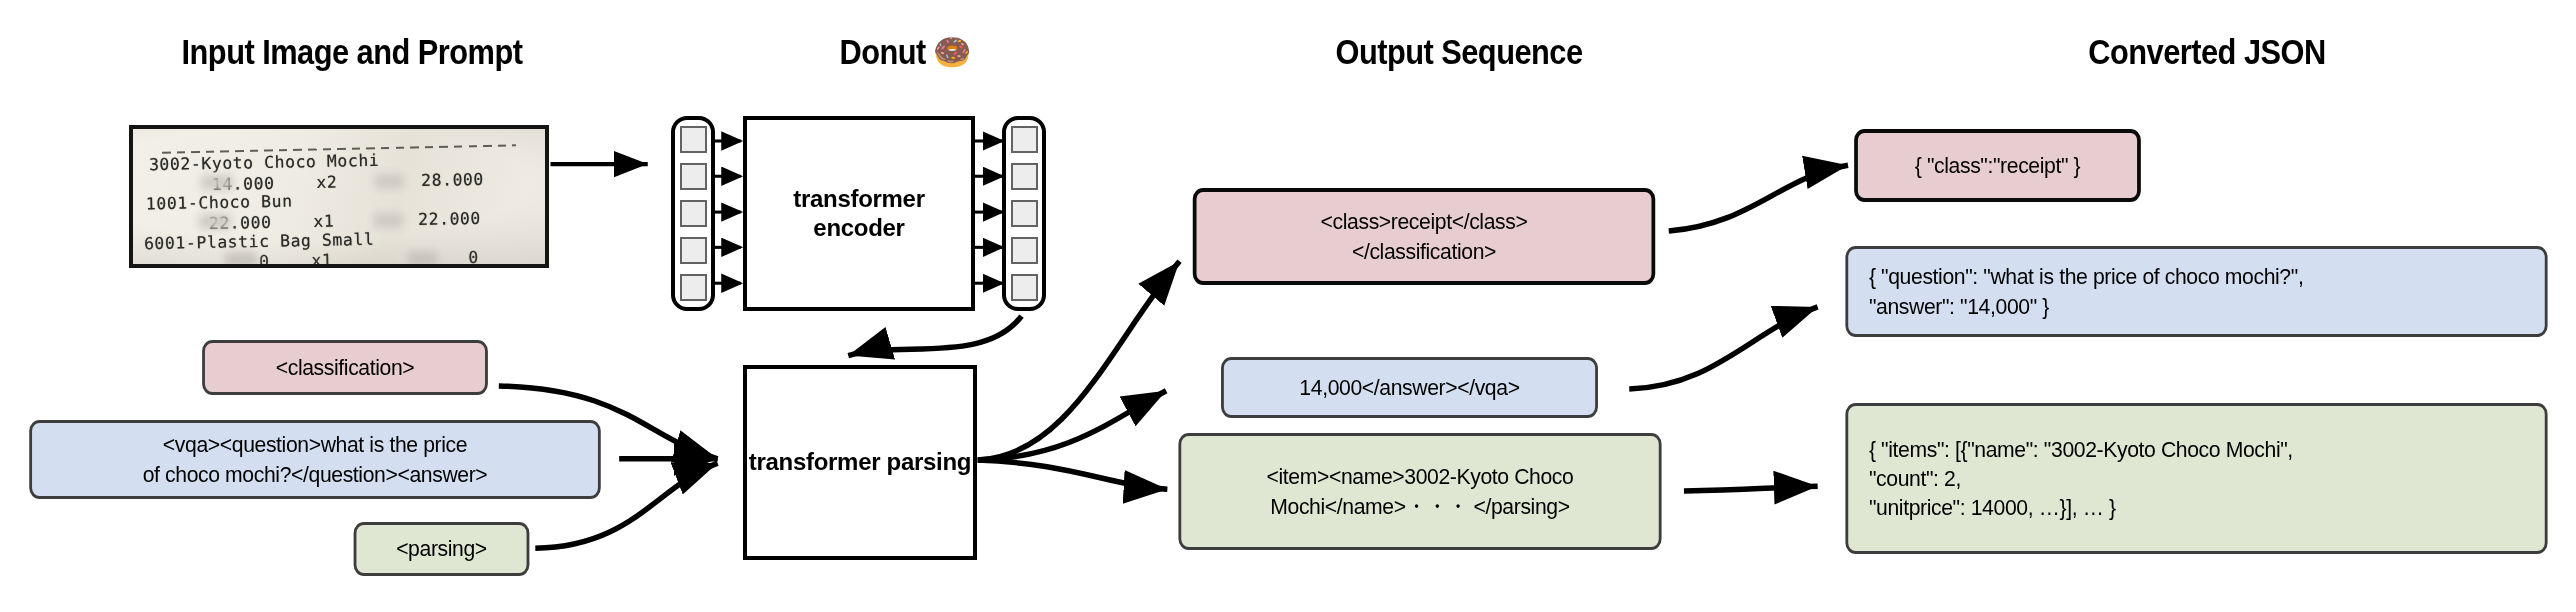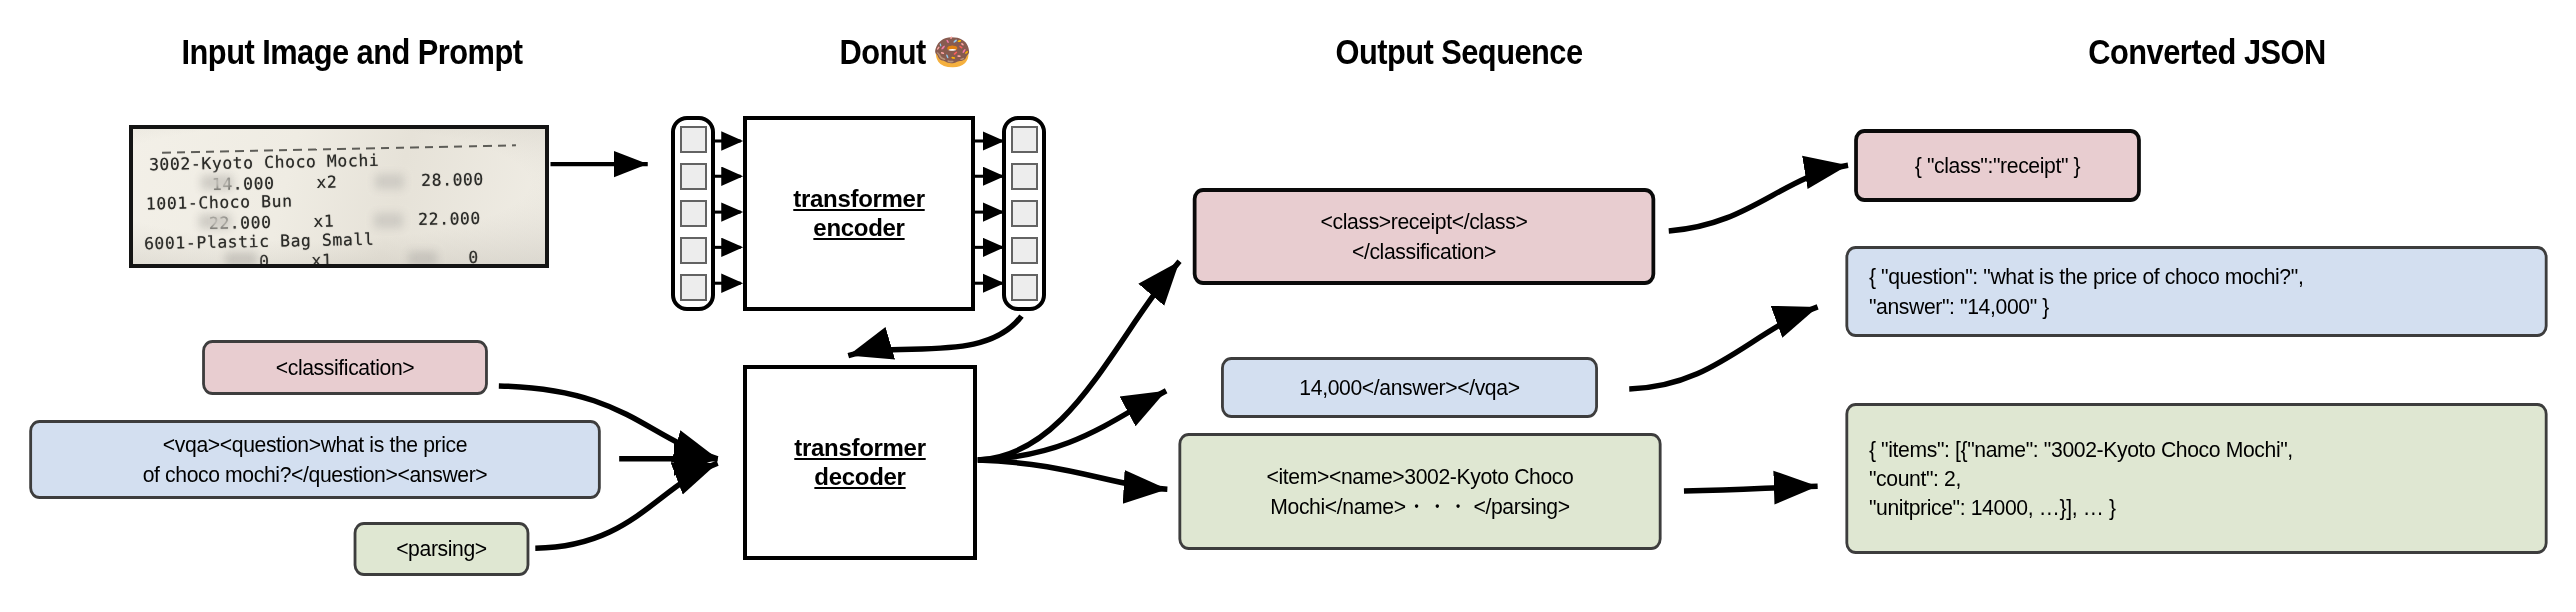--- a/index.html
+++ b/index.html
@@ -77,21 +77,20 @@
     box-sizing:border-box;
   }
   .modelbox span{
     display:block;
     font-weight:bold;
     font-size:24px;
     line-height:1.18;
     text-align:center;
     color:#000;
     letter-spacing:-0.3px;
-    text-decoration:underline;
   }
 
   
   .tokenstrip{
     position:absolute;
     border:4.3px solid #000;
     border-radius:16px;
     background:#fff;
     box-sizing:border-box;
     display:flex;flex-direction:column;
@@ -221,21 +220,21 @@
   <div class="tokenstrip" style="left:1002px;top:116px;width:44px;height:195px;">
     <div class="token"></div>
     <div class="token"></div>
     <div class="token"></div>
     <div class="token"></div>
     <div class="token"></div>
   </div>
 
   <div class="modelbox" style="left:743px;top:365px;width:234px;height:195px;">
     <span>transformer
-decoder</span>
+parsing</span>
   </div>
 
   <div class="bubble thin pink" style="left:193px;top:340px;width:304px;height:55px;">
     <span>&lt;classification&gt;</span>
   </div>
 
   <div class="bubble thin blue" style="left:11px;top:420px;width:608px;height:79px;">
     <span>&lt;vqa&gt;&lt;question&gt;what is the price
 of choco mochi?&lt;/question&gt;&lt;answer&gt;</span>
   </div>

